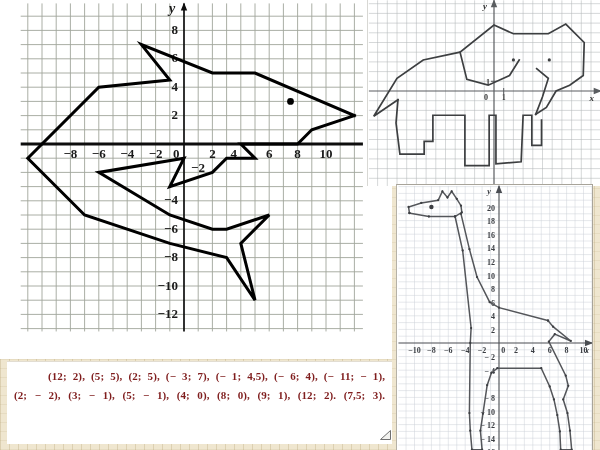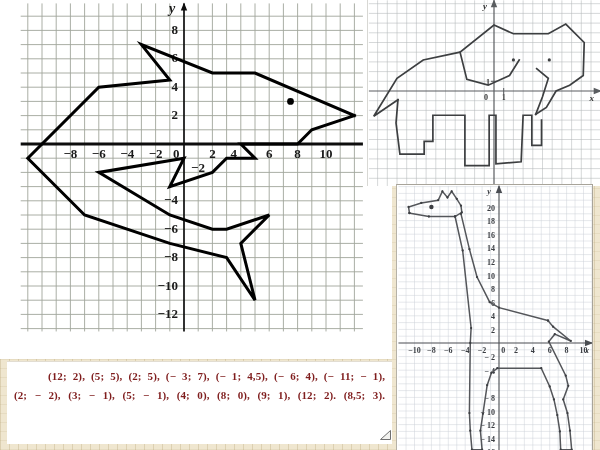--- a/index.html
+++ b/index.html
@@ -321,21 +321,21 @@
           <circle cx="173.825" cy="155.96" r="1.15" fill="#3c3e42"></circle>
           <circle cx="156.07999999999998" cy="141.68" r="1.15" fill="#3c3e42"></circle>
           <circle cx="151.01" cy="135.56" r="1.15" fill="#3c3e42"></circle>
           <circle cx="34.400000000000006" cy="22" r="2.2" fill="#3c3e42"></circle>
         </svg>
       </div>
   </div>
 
   <div id="text-panel" class="panel">
     <div class="coord-line first">(12; 2), (5; 5), (2; 5), (− 3; 7), (− 1; 4,5), (− 6; 4), (− 11; − 1),</div>
-    <div class="coord-line">(2; − 2), (3; − 1), (5; − 1), (4; 0), (8; 0), (9; 1), (12; 2). (8,5; 3).</div>
+    <div class="coord-line">(2; − 2), (3; − 1), (5; − 1), (4; 0), (8; 0), (9; 1), (12; 2). (7,5; 3).</div>
   </div>
 
   <div id="corner-triangle">
     <svg width="13" height="12" viewBox="0 0 13 12">
       <polygon points="1.5,10.5 11.5,10.5 11.5,1.5" fill="#f2f2ef" stroke="#6f6f6f" stroke-width="1"></polygon>
     </svg>
   </div>
 
 </div>
 

